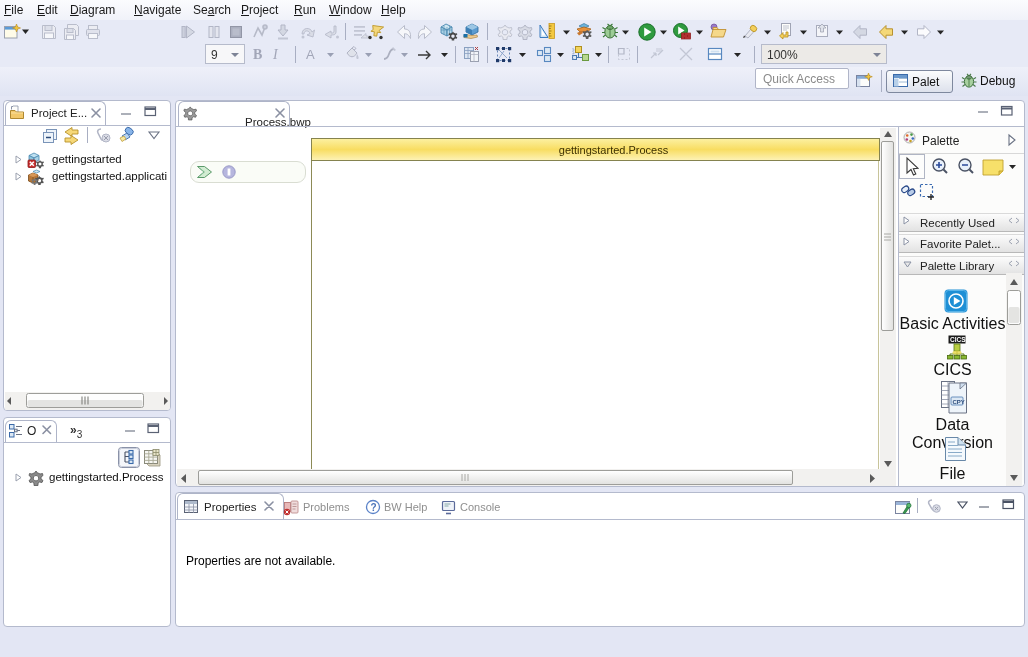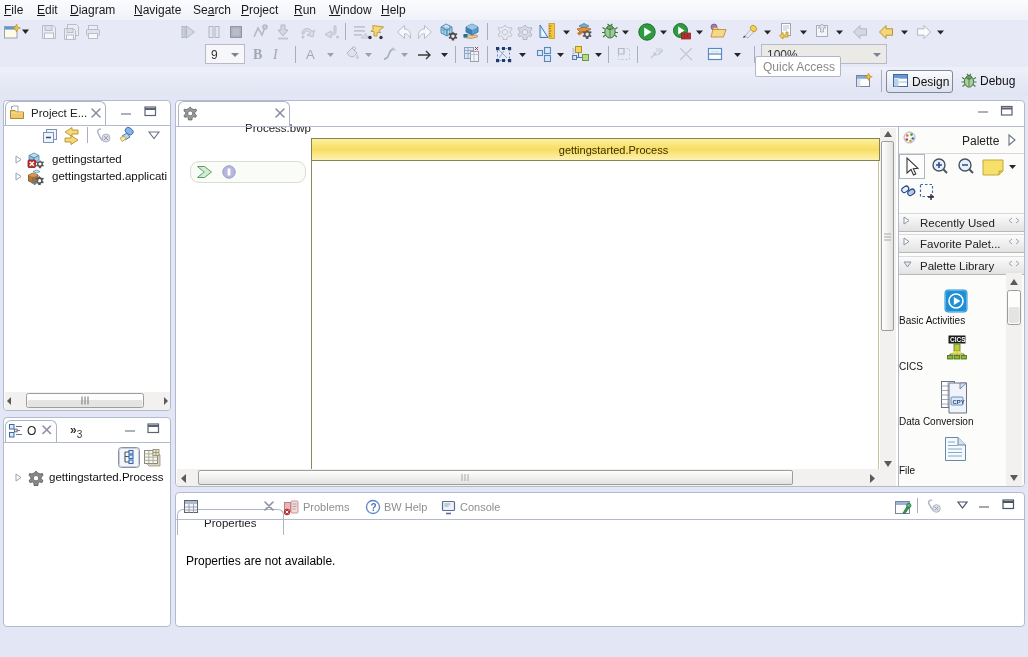--- a/index.html
+++ b/index.html
@@ -21,21 +21,21 @@
 #tb3 { position:absolute; left:0; top:67px; width:1028px; height:29px;
   background:linear-gradient(#eef0f9,#e0e4f3); }
 .sep { position:absolute; width:1px; background:#a8aec2; }
 
 .combo { position:absolute; height:20px; background:#f7f7f9; border:1px solid #b6bbcb; }
 .combo .txt { position:absolute; left:5px; top:3px; color:#333; }
 .combo .arr { position:absolute; right:5px; top:8px; width:0; height:0;
   border-left:4px solid transparent; border-right:4px solid transparent; border-top:4px solid #7d8396; }
 
 
-#qa { position:absolute; left:755px; top:56px; width:86px; height:21px; background:#fff;
+#qa { position:absolute; left:755px; top:68px; width:94px; height:21px; background:#fff;
   border:1px solid #b0b5c8; border-radius:2px; color:#8a8a8a; padding:3px 0 0 7px; }
 #designbtn { position:absolute; left:886px; top:70px; width:67px; height:23px;
   border:1px solid #7e889e; border-radius:3px; background:linear-gradient(#fbfcfd,#dde1ec); }
 #designbtn .t { position:absolute; left:25px; top:4px; color:#111; }
 #debuglbl { position:absolute; left:980px; top:74px; color:#111; }
 
 
 .panel { position:absolute; background:#fff; border:1px solid #b4bacd; border-radius:4px; overflow:hidden; }
 .tab { position:absolute; background:#fff; border:1px solid #aeb4c8;
   border-bottom:none; border-radius:6px 6px 0 0; }
@@ -48,21 +48,21 @@
 
 .sb-track { position:absolute; background:#f2f1ef; }
 .sb-thumb-h { position:absolute; background:linear-gradient(#ffffff,#e2e2e0); border:1px solid #9d9d99; border-radius:2px; }
 .sb-thumb-v { position:absolute; background:linear-gradient(90deg,#ffffff,#e2e2e0); border:1px solid #9d9d99; border-radius:2px; }
 
 
 .drawer { position:absolute; width:126px; height:19px;
   background:linear-gradient(#fcfcfc,#e2e2e2); border-top:1px solid #dadada; border-bottom:1px solid #b8b8b8;
   color:#222; }
 .drawer .dt { position:absolute; left:21px; top:3px; white-space:nowrap; font-size:11.5px; }
-.pitem { position:absolute; width:107px; color:#111; font-size:10px; }
+.pitem { position:absolute; width:107px; text-align:center; color:#111; font-size:16px; }
 
 
 .flattab { position:absolute; color:#8f8f8f; white-space:nowrap; font-size:11px; }
 
 #status { position:absolute; left:0; top:630px; width:1028px; height:27px; background:#dfe2f3; }
 #status .t { position:absolute; left:4px; top:5px; color:#000; }
 </style>
 </head>
 <body>
 <div id="root">
@@ -364,21 +364,21 @@
     </g>
     <path d="M734,9 l7,0 l-3.5,4 z" fill="#262626"></path>
     <rect x="754" y="2" width="1" height="17" fill="#a8aec2"></rect>
   </svg>
   </div>
 
   <div id="tb3"></div>
   <div id="qa">Quick Access</div>
   <div class="sep" style="left:881px; top:70px; height:22px;"></div>
   <div id="designbtn">
-      <span class="t">Design</span>
+      <span class="t">Palet</span>
     </div>
   <div id="debuglbl">Debug</div>
   <svg width="1028" height="29" style="left:0;top:67px;">
 
     <g transform="translate(856,6)">
       <rect x="0.5" y="2.5" width="13" height="11" fill="#fdfdfb" stroke="#7a84a0"></rect>
       <rect x="1" y="3" width="12" height="2.8" fill="#88aad4"></rect>
       <rect x="1" y="6" width="3.4" height="7.5" fill="#d8e2f0"></rect>
       <path d="M12.5,0 L13.5,2.7 L16.3,3.7 L13.5,4.7 L12.5,7.4 L11.5,4.7 L8.7,3.7 L11.5,2.7 Z" fill="#f0c43c" stroke="#b88a20" stroke-width="0.6"></path>
     </g>
@@ -523,21 +523,21 @@
     </g>
 
     <path d="M12,56 l5,3.5 l-5,3.5 z" fill="#fff" stroke="#9aa0ae" stroke-width="1"></path>
     <use href="#gearg" transform="translate(24,52)" fill="#8a8a8a" stroke="#555" stroke-width="0.8"></use>
   </svg>
   <span class="trow" style="left:45px; top:53px;">gettingstarted.Process</span>
   </div>
 
   <div class="panel" id="editor" style="left:175px; top:100px; width:850px; height:387px;">
     <div class="tab" style="left:2px; top:0px; width:112px; height:25px;">
-      <span class="tx" style="left:23px; top:20px;padding-left:43px;">Process.bwp</span>
+      <span class="tx" style="left:23px; top:14px;padding-left:43px;">Process.bwp</span>
     </div>
     <div class="tabline" style="top:25px;"></div>
 
     <div class="abs" style="left:14px; top:60px; width:116px; height:22px; background:#fafcf7; border:1px solid #d9ddd2; border-radius:9px;"></div>
 
     <div class="abs" style="left:135px; top:37px; width:568px; height:331px; border-left:1px solid #8c8a56; border-right:1px solid #c8c49a;">
       <div class="abs" style="left:-1px; top:0; width:569px; height:23px; border:1px solid #85834f;
         background:linear-gradient(#fcf0a0,#f8dd62 50%,#fdf2b4); text-align:center; color:#3c3000;">
         <span style="position:relative; top:4px; left:18px; font-size:11px;">gettingstarted.Process</span>
       </div>
@@ -574,21 +574,21 @@
       <path d="M708,133 h7 M708,136 h7 M708,139 h7" stroke="#a8a8a4" stroke-width="1"></path>
 
       <path d="M10,373 l-5,4.5 l5,4.5 z" fill="#5a5a5a"></path>
       <path d="M694,373 l5,4.5 l-5,4.5 z" fill="#5a5a5a"></path>
       <path d="M286,373 v7 M289,373 v7 M292,373 v7" stroke="#a8a8a4" stroke-width="1"></path>
     </svg>
 
     <div class="abs" style="left:722px; top:26px; width:1px; height:360px; background:#b4bacd;"></div>
 
     <div class="abs" id="palette" style="left:723px; top:26px; width:126px; height:360px; background:#fcfcfb; border-radius:0 0 3px 0;">
-      <span class="abs" style="left:23px; top:7px; color:#222;margin-left:40px;">Palette</span>
+      <span class="abs" style="left:23px; top:7px; color:#222;">Palette</span>
       <div class="abs" style="left:0px; top:26px; width:126px; height:1px; background:#d8d8d8;"></div>
       <div class="drawer" style="left:0px; top:86px;">
           <span class="dt">Recently Used</span>
         </div>
       <div class="drawer" style="left:0px; top:107px;">
           <span class="dt">Favorite Palet...</span>
         </div>
       <div class="drawer" style="left:0px; top:129px;">
           <span class="dt">Palette Library</span>
         </div>
@@ -679,21 +679,21 @@
       <g transform="translate(46,310)">
         <path d="M0.5,0.5 L13,0.5 L20.5,8 L20.5,23.5 L0.5,23.5 Z" fill="#f4f9fd" stroke="#6888a8" transform="scale(1)"></path>
         <path d="M13,0.5 L13,8 L20.5,8" fill="#cfe2f0" stroke="#6888a8"></path>
         <path d="M3,5 h7 M3,8.5 h10 M3,12 h14 M3,15.5 h14 M3,19 h14" stroke="#88aac8" stroke-width="1"></path>
       </g>
     </svg>
     </div>
   </div>
 
   <div class="panel" id="props" style="left:175px; top:492px; width:850px; height:135px;">
-    <div class="tab" style="left:1px; top:16px; width:107px; height:26px;">
+    <div class="tab" style="left:1px; top:0px; width:107px; height:26px;">
       <span class="tx" style="left:26px; top:7px;">Properties</span>
     </div>
     <div class="tabline" style="top:26px;"></div>
     <span class="flattab" style="left:127px; top:8px;">Problems</span>
     <span class="flattab" style="left:208px; top:8px;">BW Help</span>
     <span class="flattab" style="left:284px; top:8px;">Console</span>
     <span class="abs" style="left:10px; top:61px; color:#000;">Properties are not available.</span>
   <svg width="850" height="135" style="left:0;top:0;">
 
     <g transform="translate(8,7)">

